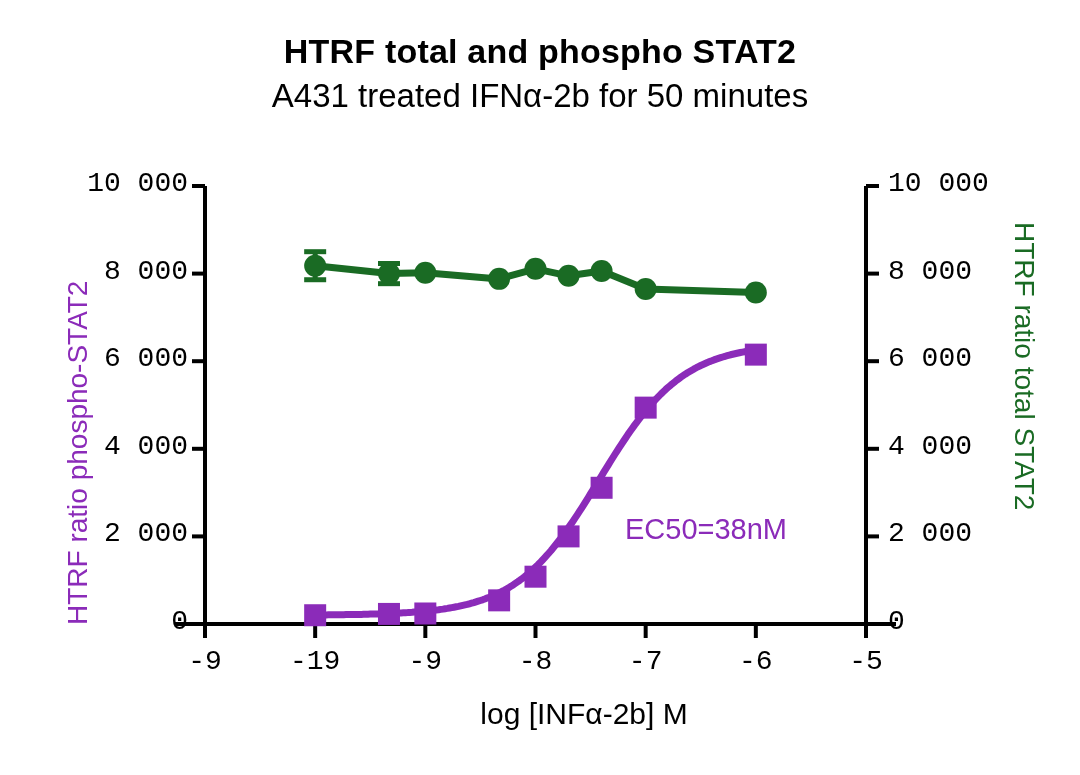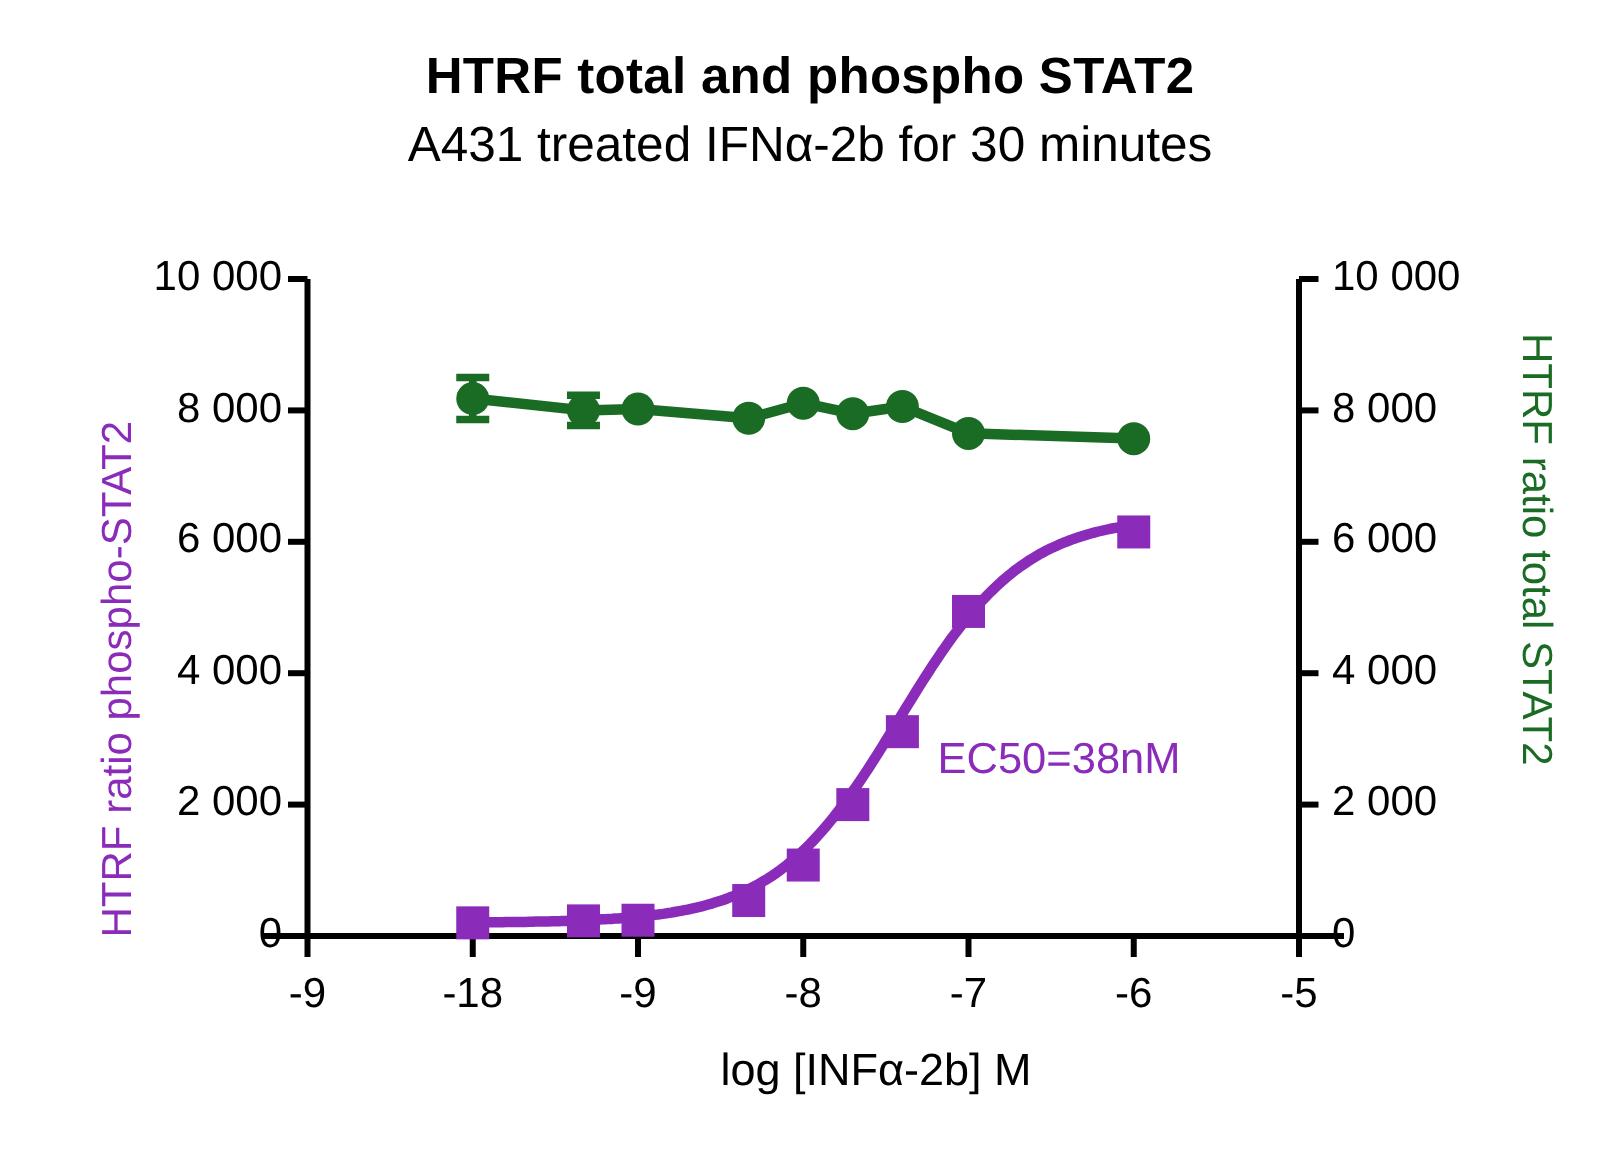--- a/index.html
+++ b/index.html
@@ -67,20 +67,21 @@
     width: 1080px;
     left: 0;
     top: 697px;
     margin-left: 44px;
   }
   .tick-label {
     position: absolute;
     font-size: 28px;
     color: #000;
     white-space: nowrap;
+    font-family: Liberation Mono, monospace;
   }
   .tick-label-left {
     text-align: right;
   }
   .tick-label-right {
     text-align: left;
   }
   .tick-label-x {
     text-align: center;
   }
@@ -98,28 +99,28 @@
     height: 775px;
   }
 </style>
 </head>
 <body>
 
 <div id="figure">
 
   <div class="title-block">
     <div class="title-main">HTRF total and phospho STAT2</div>
-    <div class="title-sub">A431 treated IFNα-2b for 30 minutes</div>
+    <div class="title-sub">A431 treated IFNα-2b for 50 minutes</div>
   </div>
 
   <div class="axis-title axis-title-left" id="yleft-title" style="transform: rotate(-90deg); left: 62px; top: 625px;">HTRF ratio phospho-STAT2</div>
   <div class="axis-title axis-title-right" id="yright-title" style="transform: rotate(90deg); left: 1040px; top: 222px;">HTRF ratio total STAT2</div>
   <div class="axis-title axis-title-x">log [INFα-2b] M</div>
 
-  <div class="annotation" id="ec50-anno" style="left: 625px; top: 490px;">EC50=38nM</div>
+  <div class="annotation" id="ec50-anno" style="left: 625px; top: 513px;">EC50=38nM</div>
 
   <svg class="plot" id="plot-svg" viewBox="0 0 1080 775">
       <line x1="205" y1="186" x2="205" y2="624" stroke="#000000" stroke-width="4"></line>
       <line x1="866" y1="186" x2="866" y2="624" stroke="#000000" stroke-width="4"></line>
       <line x1="175" y1="624" x2="896" y2="624" stroke="#000000" stroke-width="4"></line>
       <line x1="192" y1="624" x2="205" y2="624" stroke="#000000" stroke-width="4"></line>
       <line x1="192" y1="536.4" x2="205" y2="536.4" stroke="#000000" stroke-width="4"></line>
       <line x1="192" y1="448.79999999999995" x2="205" y2="448.79999999999995" stroke="#000000" stroke-width="4"></line>
       <line x1="192" y1="361.2" x2="205" y2="361.2" stroke="#000000" stroke-width="4"></line>
       <line x1="192" y1="273.59999999999997" x2="205" y2="273.59999999999997" stroke="#000000" stroke-width="4"></line>
@@ -172,21 +173,21 @@
       <div class="tick-label tick-label-left" style="left: 10px; top: 343.2px; width: 178px; text-align: right;">6 000</div>
       <div class="tick-label tick-label-left" style="left: 10px; top: 255.6px; width: 178px; text-align: right;">8 000</div>
       <div class="tick-label tick-label-left" style="left: 10px; top: 168px; width: 178px; text-align: right;">10 000</div>
       <div class="tick-label tick-label-right" style="left: 888px; top: 606px; width: 160px; text-align: left;">0</div>
       <div class="tick-label tick-label-right" style="left: 888px; top: 518.4px; width: 160px; text-align: left;">2 000</div>
       <div class="tick-label tick-label-right" style="left: 888px; top: 430.8px; width: 160px; text-align: left;">4 000</div>
       <div class="tick-label tick-label-right" style="left: 888px; top: 343.2px; width: 160px; text-align: left;">6 000</div>
       <div class="tick-label tick-label-right" style="left: 888px; top: 255.6px; width: 160px; text-align: left;">8 000</div>
       <div class="tick-label tick-label-right" style="left: 888px; top: 168px; width: 160px; text-align: left;">10 000</div>
       <div class="tick-label tick-label-x" style="left: 155px; top: 646px; width: 100px; text-align: center;">-9</div>
-      <div class="tick-label tick-label-x" style="left: 265.167px; top: 646px; width: 100px; text-align: center;">-18</div>
+      <div class="tick-label tick-label-x" style="left: 265.167px; top: 646px; width: 100px; text-align: center;">-19</div>
       <div class="tick-label tick-label-x" style="left: 375.333px; top: 646px; width: 100px; text-align: center;">-9</div>
       <div class="tick-label tick-label-x" style="left: 485.5px; top: 646px; width: 100px; text-align: center;">-8</div>
       <div class="tick-label tick-label-x" style="left: 595.667px; top: 646px; width: 100px; text-align: center;">-7</div>
       <div class="tick-label tick-label-x" style="left: 705.833px; top: 646px; width: 100px; text-align: center;">-6</div>
       <div class="tick-label tick-label-x" style="left: 816px; top: 646px; width: 100px; text-align: center;">-5</div>
     </div>
 
 </div>
 
 </body></html>

